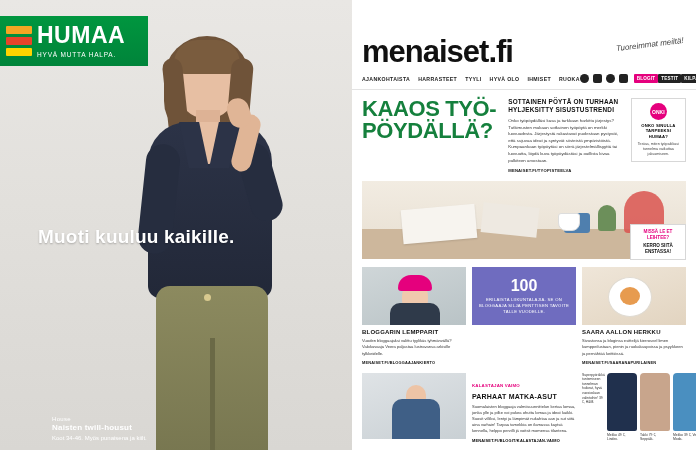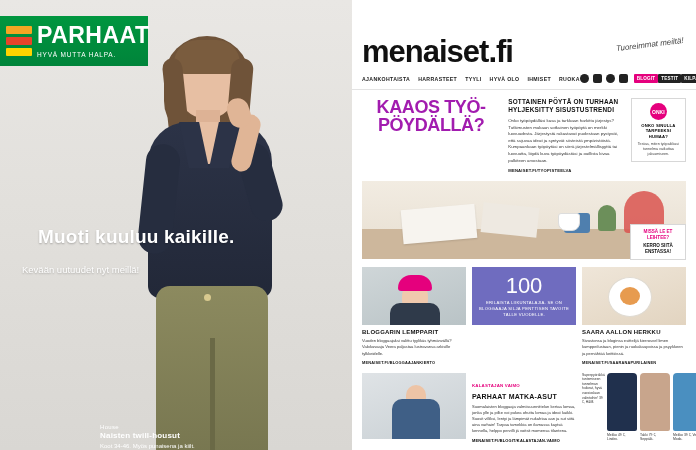--- a/index.html
+++ b/index.html
@@ -67,21 +67,21 @@
   .m-pants-split { position:absolute; left:124px; top:320px; width:5px; height:130px; background:#6a6946; }
   .m-btn { position:absolute; left:118px; top:276px; width:7px; height:7px; border-radius:50%; background:#d8c98f; }
 
   .left-head {
     position:absolute; left:22px; top:210px; color:#ffffff;
     text-shadow:0 1px 2px rgba(0,0,0,.25);
   }
   .left-head h1 { margin:16px; font-size:19px; font-weight:bold; letter-spacing:0.2px; }
   .left-head p { margin:5px 0 0 0; font-size:9.5px; }
 
-  .price-block { position:absolute; left:52px; bottom:0; width:128px; color:#ffffff;margin-left:48px; }
+  .price-block { position:absolute; left:52px; bottom:8px; width:128px; color:#ffffff; }
   .price-block .pb-kicker { font-size:6px; letter-spacing:.3px; }
   .price-block .pb-title { font-size:8px; font-weight:bold; letter-spacing:.2px; margin-top:1px; }
   .price-block .pb-sub { font-size:6px; line-height:1.35; margin-top:2px; }
   .price-row { display:flex; align-items:flex-start; margin-top:2px; }
   .price-main { font-size:38px; font-weight:bold; line-height:.9; letter-spacing:-1px; }
   .price-cents { font-size:15px; font-weight:bold; margin-top:3px; }
 
   
   .site { width:344px; height:450px; background:#fff; position:relative;margin-top:28px; }
 
@@ -93,21 +93,21 @@
   .nav-items { display:flex; gap:8px; flex:1; flex-wrap:nowrap; }
   .nav-items span { font-size:5.2px; letter-spacing:.35px; color:#222; font-weight:bold; white-space:nowrap; }
   .social { display:flex; gap:4px; align-items:center; margin-right:6px; }
   .soc { width:9px; height:9px; border-radius:2px; background:#222; display:inline-block; }
   .soc.circle { border-radius:50%; }
   .chip { font-size:4.6px; color:#fff; background:#e5007d; padding:2px 3px; border-radius:1px; font-weight:bold; letter-spacing:.2px; }
   .chip.dark { background:#222; }
 
   .hero { display:flex; padding:8px 10px 0 10px; gap:8px; }
   .hero-left { width:140px; }
-  .hero-title { font-size:18px; line-height:1.02; font-weight:bold; color:#a21caf; letter-spacing:-.4px;text-align:center; }
+  .hero-title { font-size:22px; line-height:1.02; font-weight:bold; color:#15803d; letter-spacing:-.4px; }
   .hero-mid { width:116px; }
   .hero-mid h3 { margin:0; font-size:6.4px; line-height:1.25; font-weight:bold; letter-spacing:.2px; color:#111; }
   .hero-mid p { margin:4px 0 0 0; font-size:4.4px; line-height:1.5; color:#333; }
   .byline { margin-top:4px; font-size:4.2px; font-weight:bold; color:#111; letter-spacing:.2px; }
   .hero-right { width:56px; }
   .promo-box { border:1px solid #d7d7d7; padding:4px; text-align:center; }
   .promo-badge { width:17px; height:17px; border-radius:50%; background:#e5007d; color:#fff; font-size:5px; font-weight:bold; display:flex; align-items:center; justify-content:center; margin:0 auto 3px auto; }
   .promo-box .pt { font-size:4.2px; font-weight:bold; line-height:1.3; letter-spacing:.2px; }
   .promo-box .pb { font-size:3.7px; line-height:1.35; color:#444; margin-top:3px; }
 
@@ -131,21 +131,21 @@
   .promo-float .pf2 { font-size:4.6px; font-weight:bold; color:#111; line-height:1.25; margin-top:3px; }
 
   .cards { display:flex; gap:6px; padding:8px 10px 0 10px; }
   .card { width:105px; }
   .card-img { height:58px; position:relative; overflow:hidden; }
   .c1 { background:linear-gradient(160deg,#cfd6d8 0%, #b9c3c6 100%); }
   .c1 .head { position:absolute; left:40px; top:16px; width:26px; height:30px; background:#f0c9ad; border-radius:13px; }
   .c1 .hat { position:absolute; left:36px; top:8px; width:34px; height:16px; background:#e5007d; border-radius:17px 17px 4px 4px; }
   .c1 .body { position:absolute; left:28px; bottom:0; width:50px; height:22px; background:#2f3a4a; border-radius:10px 10px 0 0; }
   .c2 { background:#6f6cbf; display:flex; flex-direction:column; align-items:center; justify-content:center; color:#fff; }
-  .c2 .big { font-size:22px; font-weight:normal; line-height:1; }
+  .c2 .big { font-size:16px; font-weight:bold; line-height:1; }
   .c2 .sml { font-size:4.2px; line-height:1.4; text-align:center; margin-top:3px; letter-spacing:.3px; }
   .c3 { background:linear-gradient(160deg,#efe6d9 0%, #e2d4c0 100%); }
   .c3 .plate { position:absolute; left:26px; top:10px; width:44px; height:40px; background:#fff; border-radius:50%; border:1px solid #e0dbd2; }
   .c3 .food { position:absolute; left:38px; top:20px; width:20px; height:18px; background:#e79b4f; border-radius:50%; }
   .card-title { font-size:6px; font-weight:bold; margin-top:4px; letter-spacing:.2px; color:#111; }
   .card-body { font-size:4.1px; line-height:1.5; color:#333; margin-top:3px; }
   .card-by { font-size:3.9px; font-weight:bold; color:#111; margin-top:3px; letter-spacing:.2px; }
 
   .bottom { display:flex; gap:6px; padding:8px 10px 10px 10px; }
   .bl { width:105px; }
@@ -173,21 +173,21 @@
 
   <div class="left-ad">
 
     <div class="prisma-logo">
       <div class="prisma-mark">
         <span class="pm1"></span>
           <span class="pm2"></span>
           <span class="pm3"></span>
       </div>
       <div class="prisma-text">
-        <div class="prisma-name">PARHAAT</div>
+        <div class="prisma-name">HUMAA</div>
         <div class="prisma-slogan">HYVÄ MUTTA HALPA.</div>
       </div>
     </div>
 
     <div class="model-wrap">
       <div class="m-hair-back"></div>
       <div class="m-face"></div>
       <div class="m-hair-front"></div>
       <div class="m-hair-l"></div>
       <div class="m-hair-r"></div>
@@ -200,21 +200,20 @@
       <div class="m-arm-r"></div>
       <div class="m-forearm"></div>
       <div class="m-hand"></div>
       <div class="m-pants"></div>
       <div class="m-pants-split"></div>
       <div class="m-btn"></div>
     </div>
 
     <div class="left-head">
       <h1>Muoti kuuluu kaikille.</h1>
-      <p>Kevään uutuudet nyt meillä!</p>
     </div>
 
     <div class="price-block">
       <div class="pb-kicker">House</div>
       <div class="pb-title">Naisten twill-housut</div>
       <div class="pb-sub">Koot 34-46. Myös
 punaisena ja kiilt.</div>
     </div>
   </div>
 

